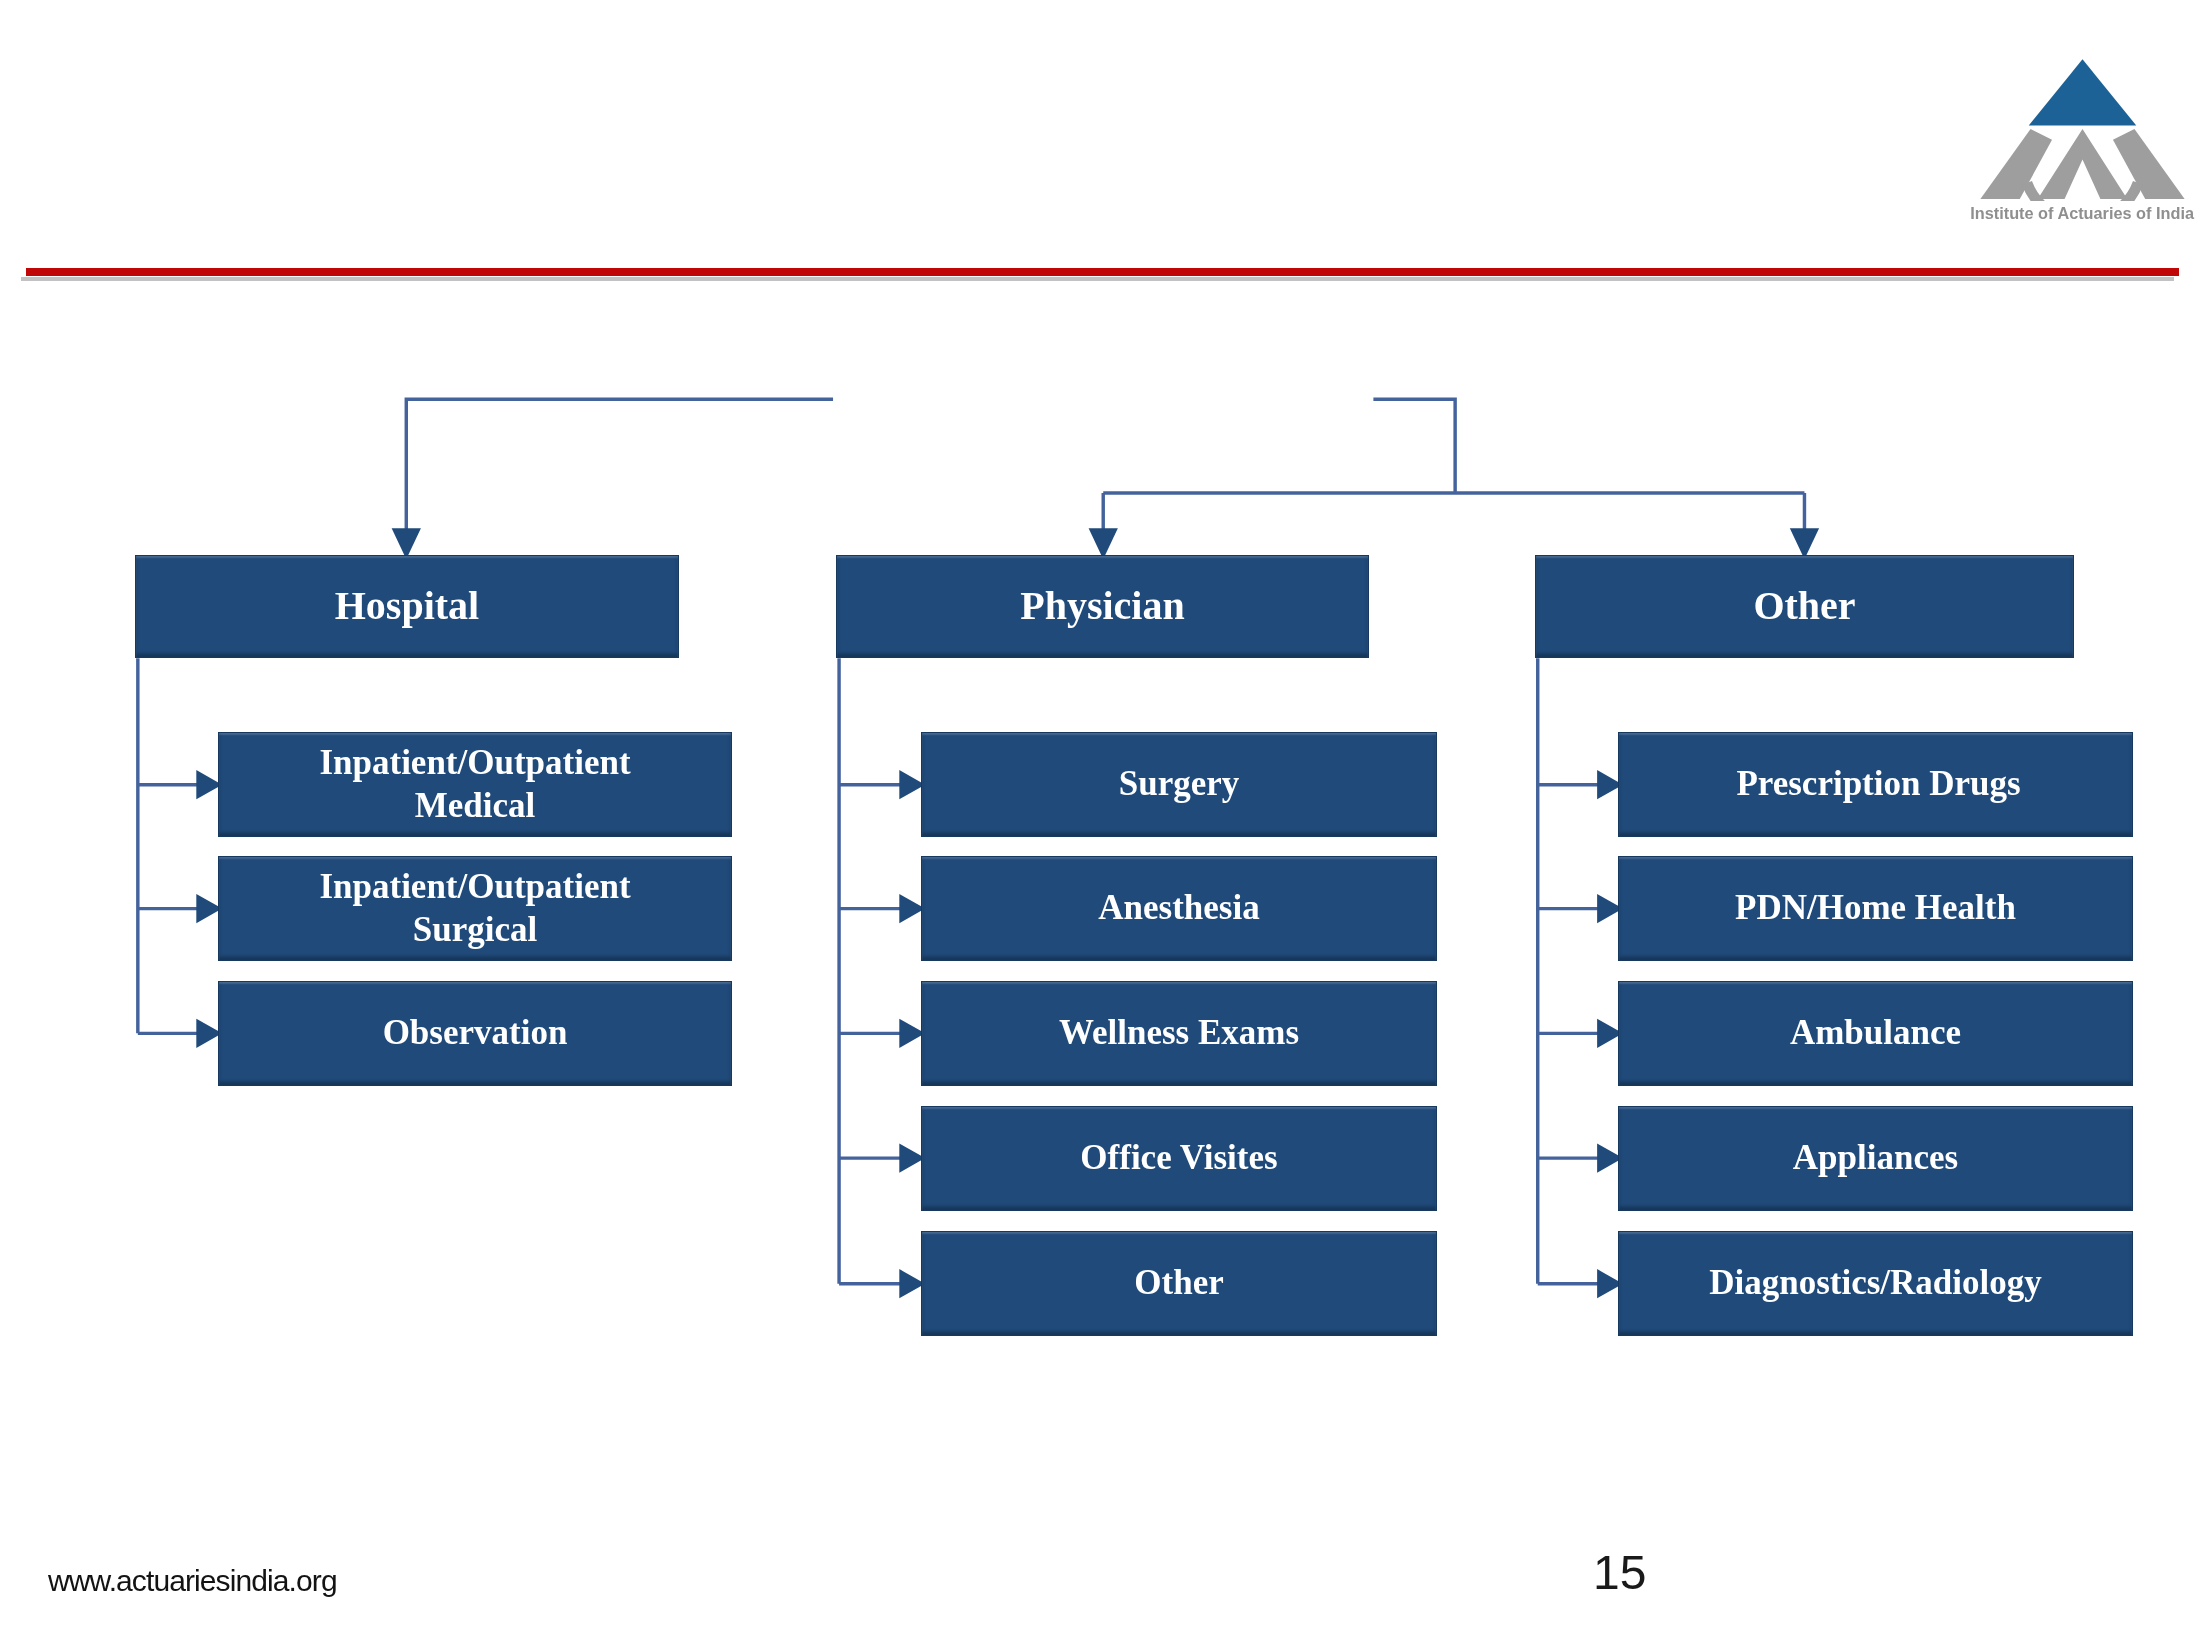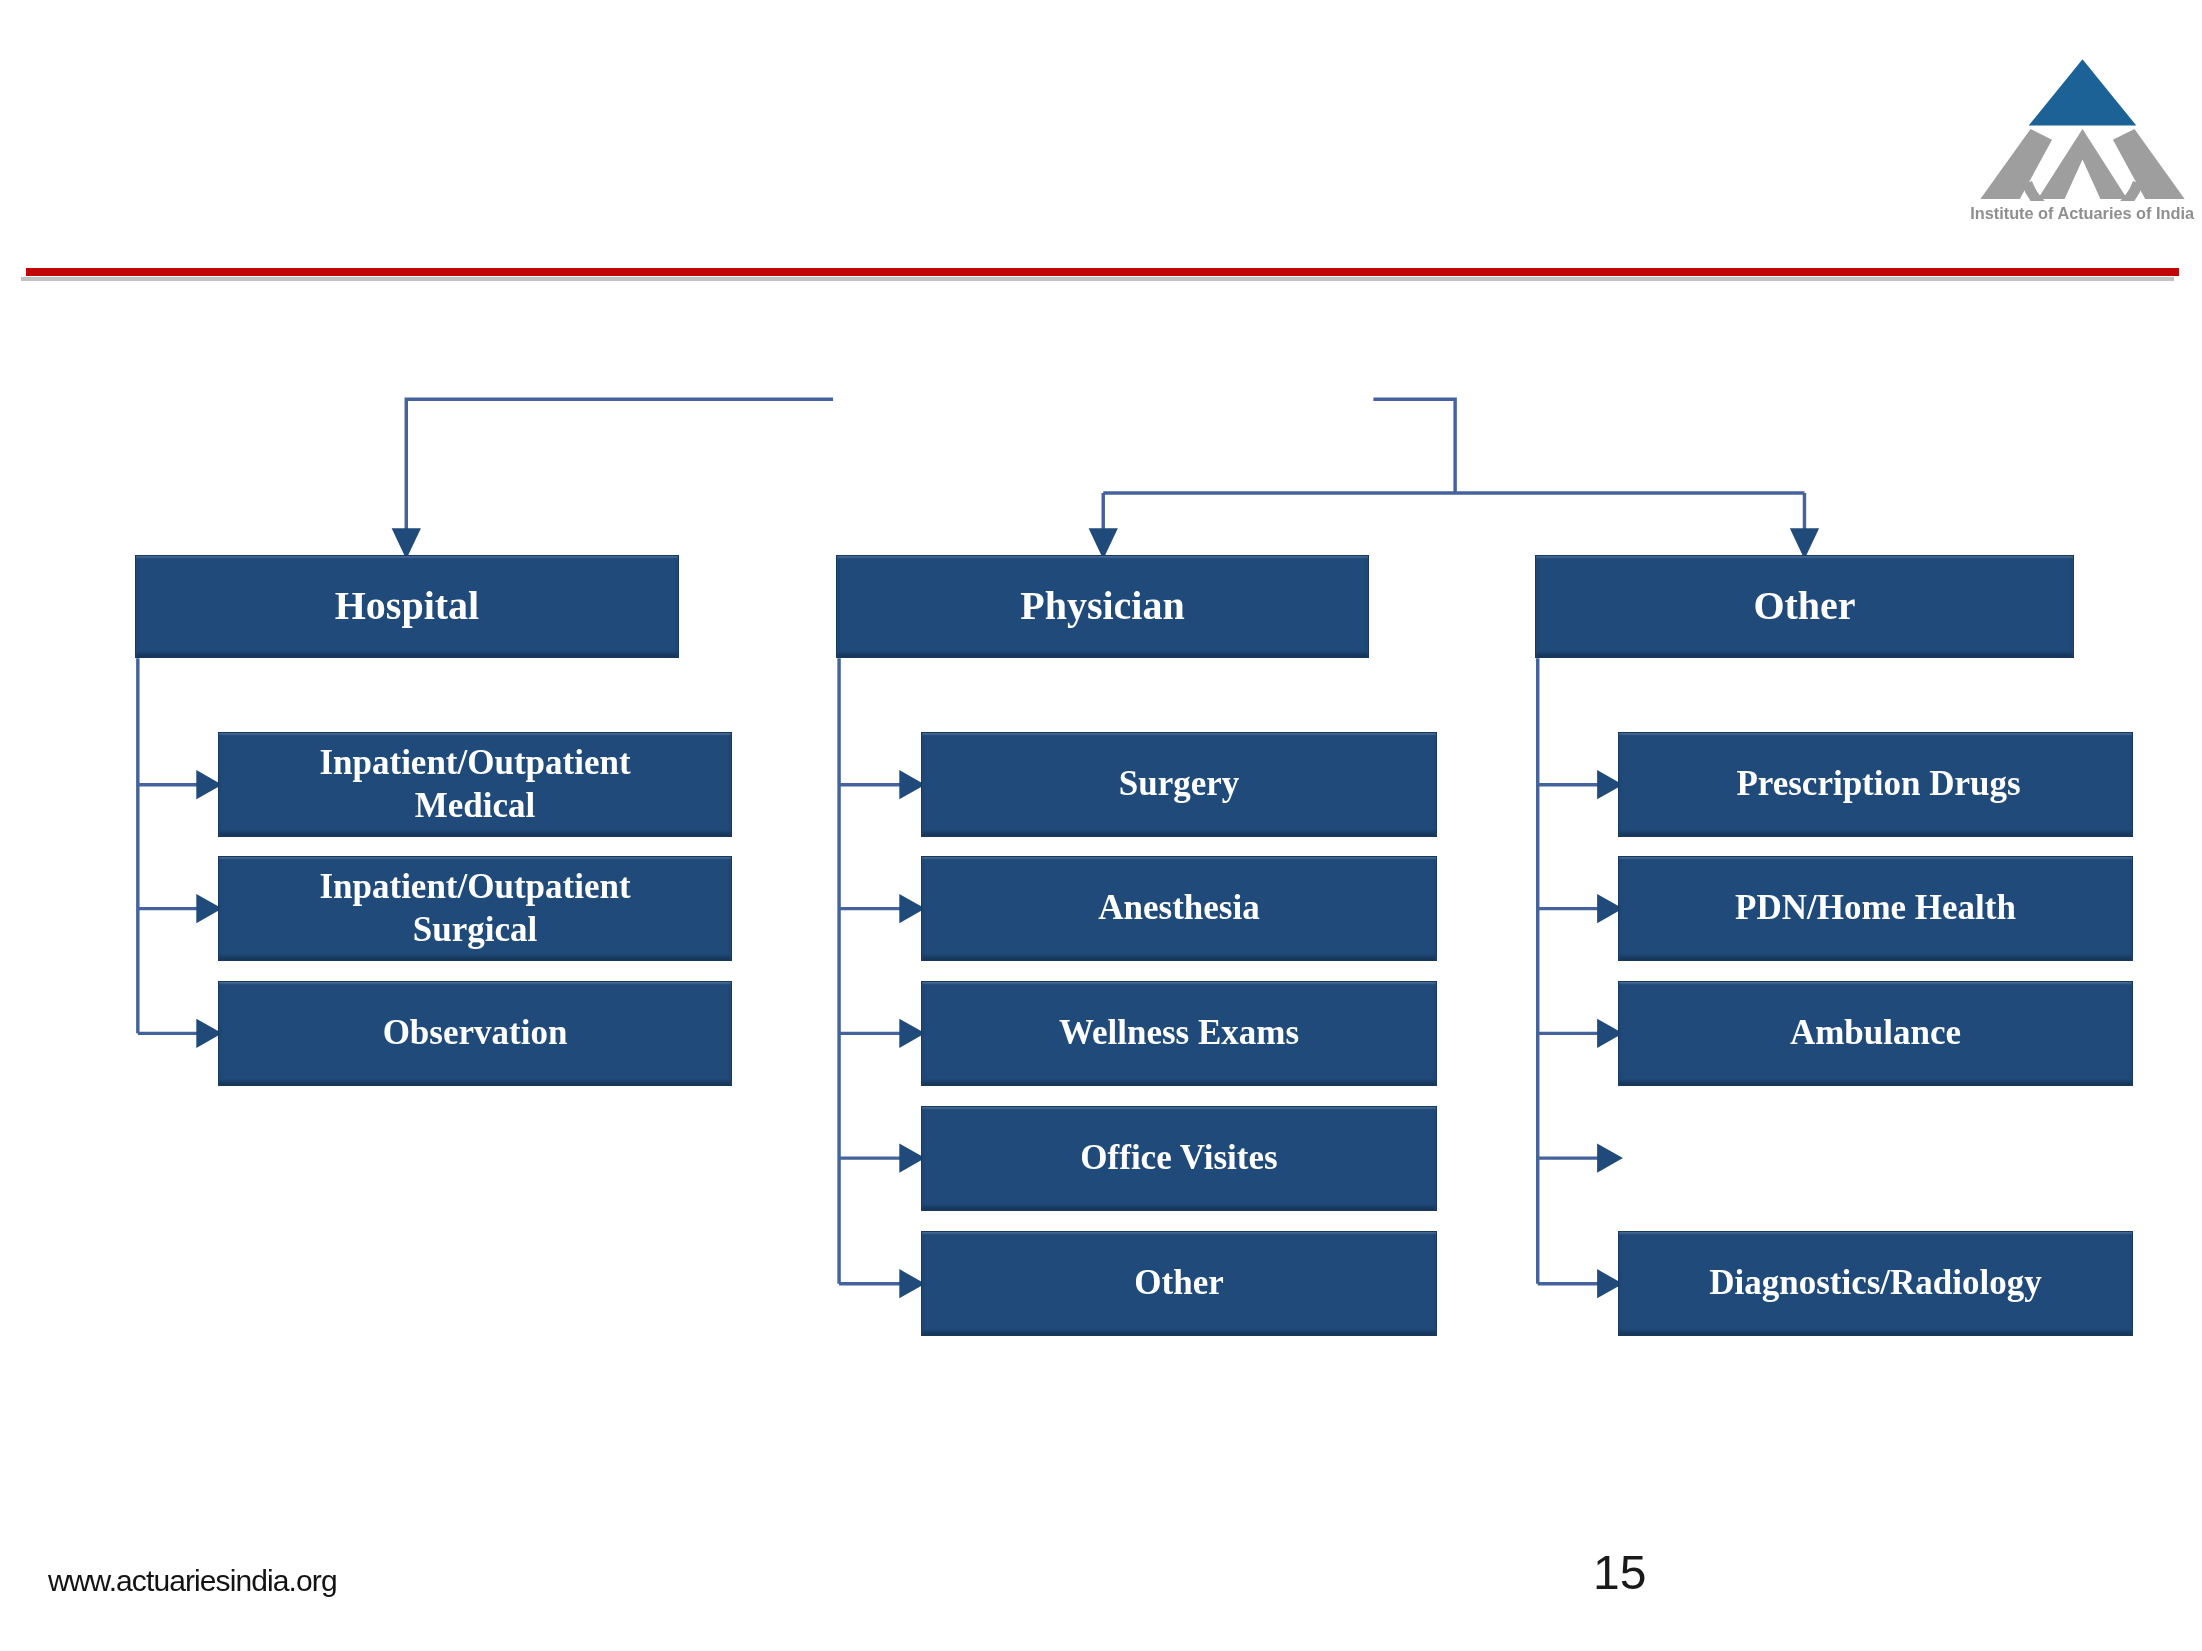--- a/index.html
+++ b/index.html
@@ -169,20 +169,23 @@
 
   <div class="node level-child" style="left:1618px;top:732px;width:515px;height:105px;padding-left:6px;">
     <span class="node-label">Prescription Drugs</span>
   </div>
   <div class="node level-child" style="left:1618px;top:856px;width:515px;height:105px;">
     <span class="node-label">PDN/Home Health</span>
   </div>
   <div class="node level-child" style="left:1618px;top:981px;width:515px;height:105px;">
     <span class="node-label">Ambulance</span>
   </div>
+  <div class="node level-child" style="left:1618px;top:1106px;width:515px;height:105px;">
+    <span class="node-label">Appliances</span>
+  </div>
   <div class="node level-child" style="left:1618px;top:1231px;width:515px;height:105px;">
     <span class="node-label">Diagnostics/Radiology</span>
   </div>
 
   <div class="footer-site">www.actuariesindia.org</div>
   <div class="footer-page">15</div>
 
 </div>
 
 

